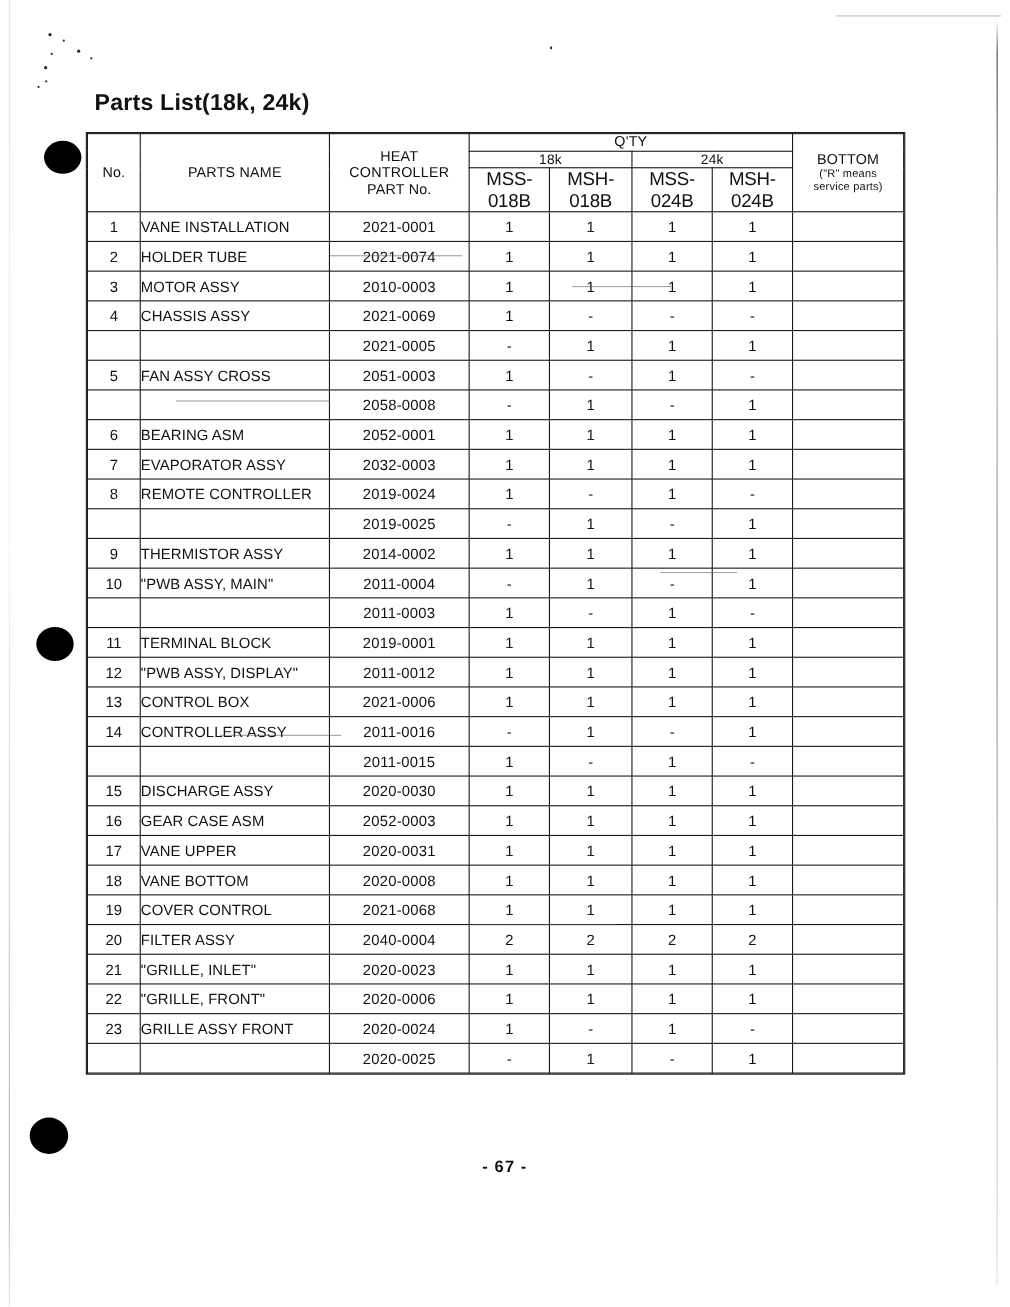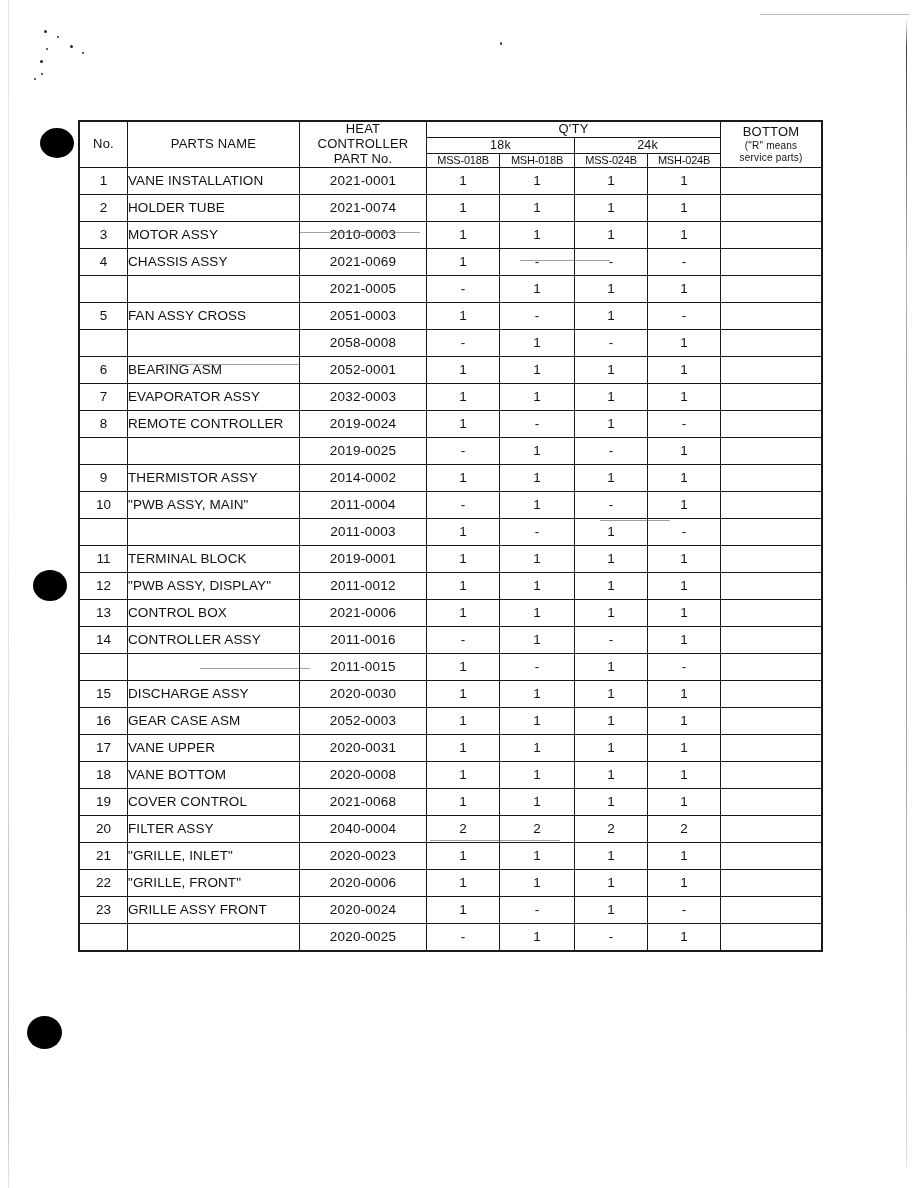--- a/index.html
+++ b/index.html
@@ -101,21 +101,21 @@
 
   
   .hd {
     text-align: center;
     font-size: 13px;
     line-height: 1.15;
     letter-spacing: 0.2px;
   }
   .hd-qty { font-size: 13px; }
   .hd-cap { font-size: 12.5px; }
-  .hd-model { font-size: 11px; letter-spacing: -0.2px; margin-top: 29px; }
+  .hd-model { font-size: 17px; letter-spacing: -0.2px; margin-top: 29px; }
   .hd-remark-title { font-size: 13px; }
   .hd-remark-sub { font-size: 10px; line-height: 1.2; }
 
   
   tbody td { height: 26px; }
   .c-no   { text-align: center; font-size: 13.5px; }
   .c-name { text-align: left; padding-left: 14px; font-size: 13.5px; letter-spacing: 0.1px; }
   .c-part { text-align: center; font-size: 13.5px; letter-spacing: 0.2px; }
   .c-qty  { text-align: center; font-size: 13.5px; font-weight: bold; }
   .c-remark { }
@@ -158,20 +158,21 @@
   <div class="speck" style="left:82px;top:52px;width:2px;height:2px;"></div>
   <div class="speck" style="left:40px;top:60px;width:3px;height:3px;"></div>
   <div class="speck" style="left:41px;top:73px;width:2px;height:2px;"></div>
   <div class="speck" style="left:34px;top:78px;width:2px;height:2px;"></div>
   <div class="speck" style="left:500px;top:42px;width:2px;height:3px;"></div>
 
   <div class="punch" style="left:40px;top:128px;width:34px;height:30px;"></div>
   <div class="punch" style="left:33px;top:570px;width:34px;height:31px;"></div>
   <div class="punch" style="left:27px;top:1016px;width:35px;height:33px;"></div>
 
+  <div class="doc-title">Parts List(18k, 24k)</div>
 
   <table id="parts-table">
     <colgroup>
       <col style="width:48px">
       <col style="width:172px">
       <col style="width:127px">
       <col style="width:73px">
       <col style="width:75px">
       <col style="width:73px">
       <col style="width:73px">
@@ -491,20 +492,21 @@
           <td class="c-part">2020-0025</td>
           <td class="c-qty dash">-</td>
           <td class="c-qty">1</td>
           <td class="c-qty dash">-</td>
           <td class="c-qty">1</td>
           <td class="c-remark"></td>
         </tr>
       </tbody>
   </table>
 
+  <div class="page-number">- 67 -</div>
 
   <div class="dust" style="left:300px;top:232px;width:120px;height:1px;"></div>
   <div class="dust" style="left:520px;top:260px;width:90px;height:1px;"></div>
   <div class="dust" style="left:160px;top:364px;width:140px;height:1px;"></div>
   <div class="dust" style="left:600px;top:520px;width:70px;height:1px;"></div>
   <div class="dust" style="left:200px;top:668px;width:110px;height:1px;"></div>
   <div class="dust" style="left:430px;top:840px;width:130px;height:1px;"></div>
 
 </div>
 

